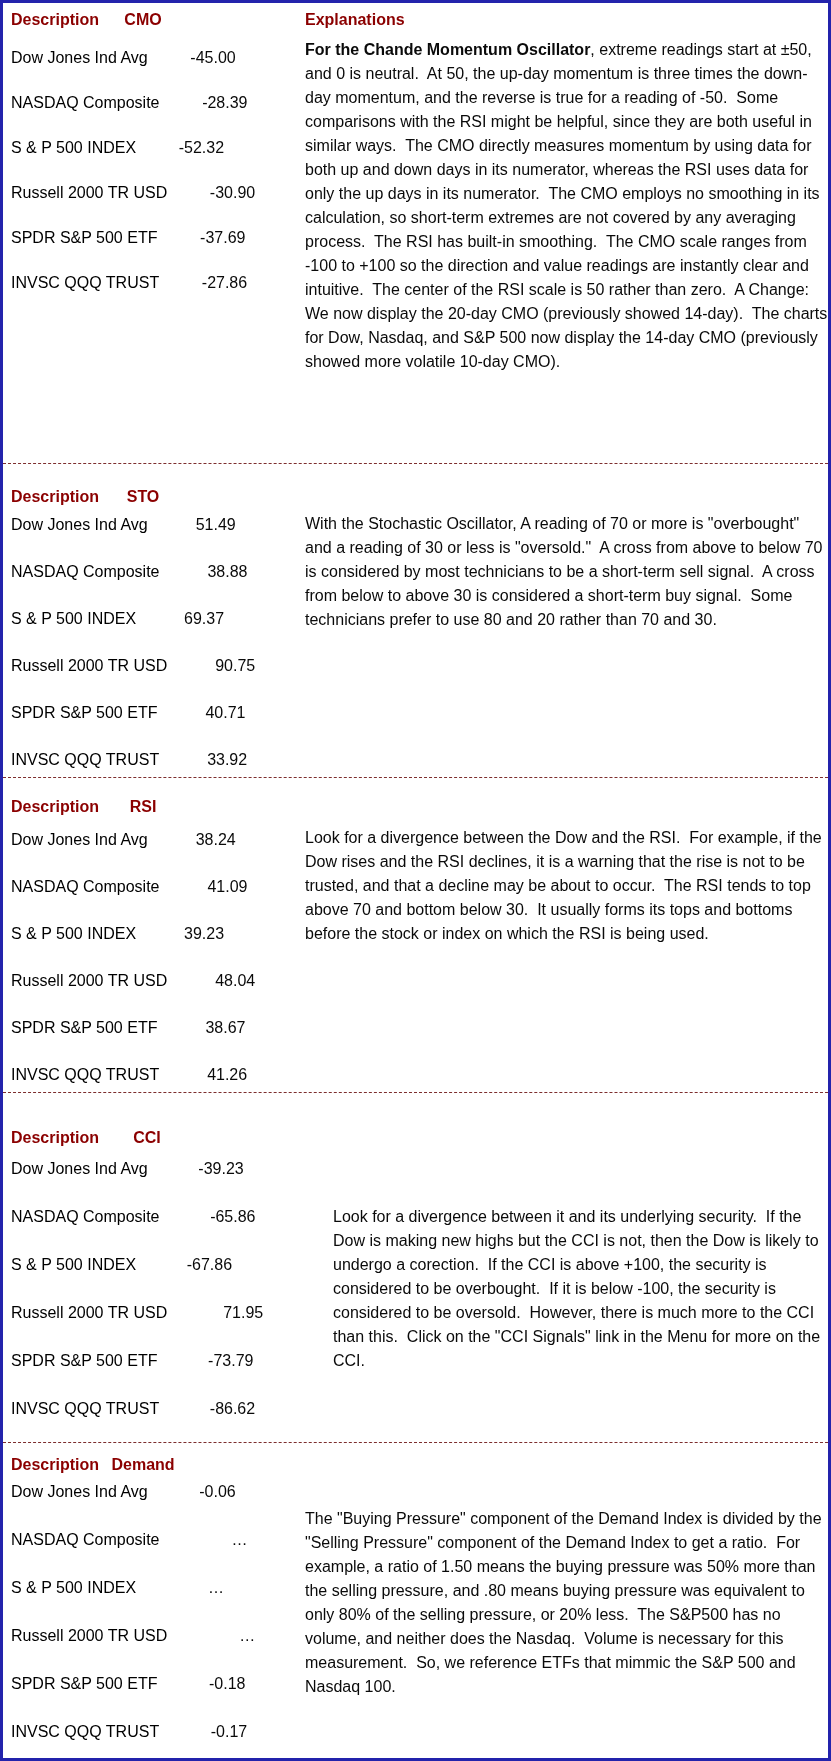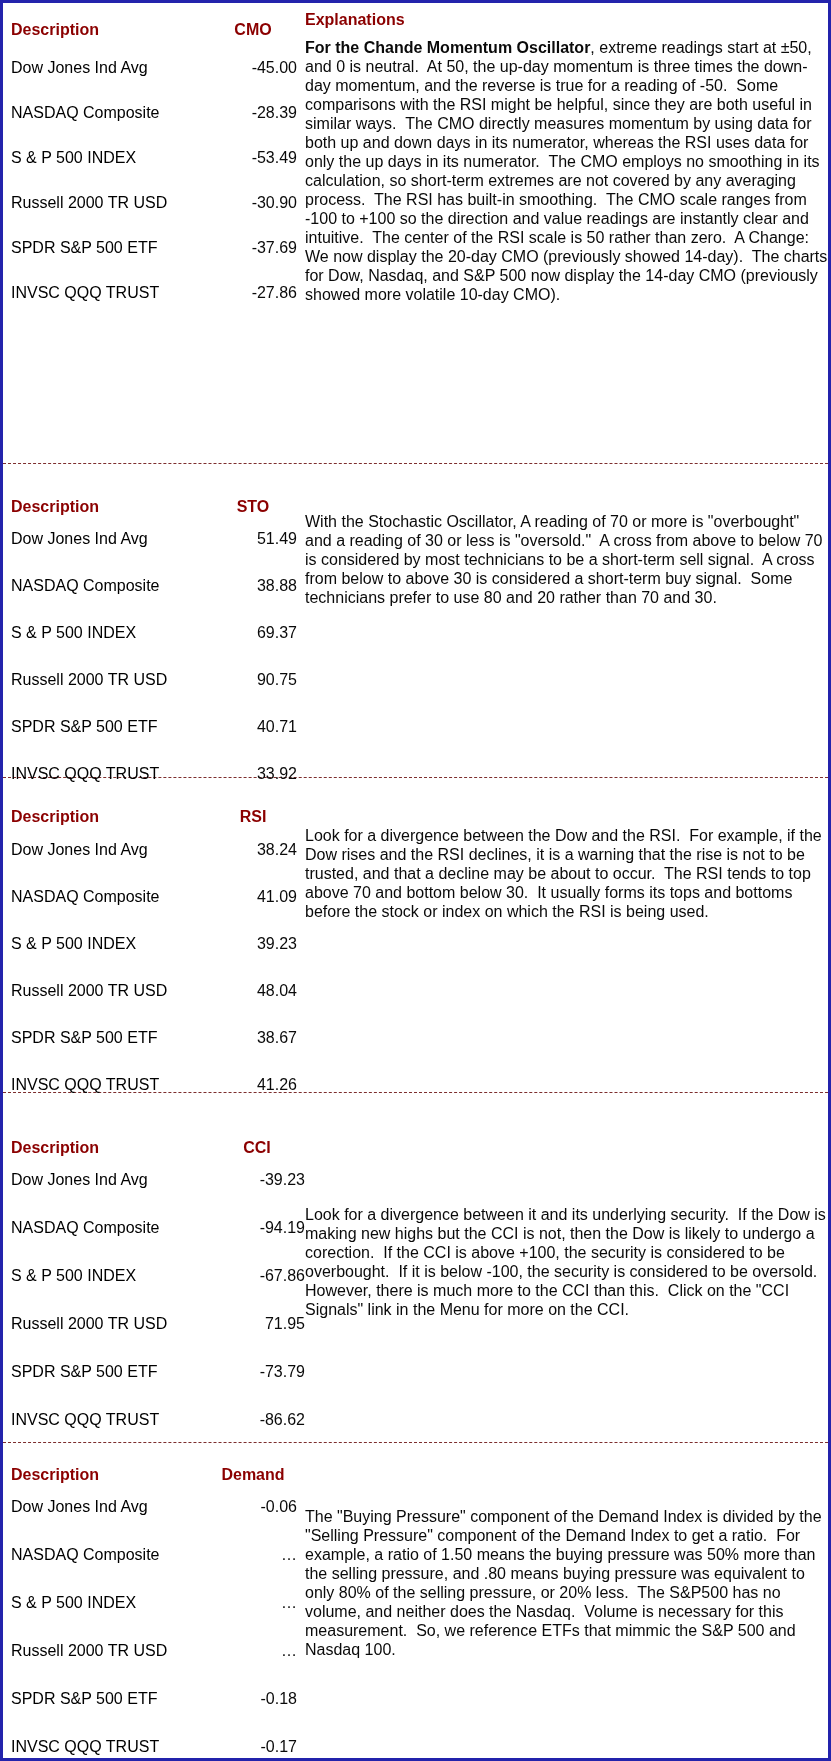--- a/index.html
+++ b/index.html
@@ -12,27 +12,27 @@
     overflow:hidden;
     font-family:"Liberation Sans","DejaVu Sans",sans-serif;
     color:#0a0a0a;
   }
   .sec { display:flex; border-bottom:1px dashed #7d2e2e; }
   .sec-demand { border-bottom:none; }
 
   .left  { flex:0 0 302px; width:302px; padding-left:8px; }
   .right { flex:1; }
 
-  .trow { display:flex; justify-content:space-between; align-items:baseline; height:22px;margin-top:10px; }
+  .trow { display:flex; align-items:baseline; height:22px; }
   .name  { font-size:16px; color:#000000; }
   .value { font-size:16px; color:#0a0a0a; width:96px; text-align:right; padding-right:8px; white-space:nowrap; }
   .hdr   { font-weight:bold; color:#8b0000; font-size:16px; }
   .metric { text-align:center; }
 
-  .exp { font-size:16px; line-height:19px; color:#0a0a0a; white-space:pre-wrap; }
+  .exp { font-size:16px; line-height:24px; color:#0a0a0a; white-space:pre-wrap; }
   .exp-header { margin-bottom:9px; }
 
   
   .sec-cmo    { height:461px; }
   .sec-sto    { height:314px; }
   .sec-rsi    { height:315px; }
   .sec-cci    { height:350px; }
   .sec-demand { height:315px; }
 
   .sec-cmo .left    { padding-top:8px; }
@@ -46,21 +46,21 @@
   .sec-sto .right   { padding-top:48px; }
 
   .sec-rsi .left    { padding-top:20px; }
   .sec-rsi .thead   { margin-bottom:11px; }
   .sec-rsi .row     { margin-bottom:25px; }
   .sec-rsi .right   { padding-top:48px; }
 
   .sec-cci .left    { padding-top:36px; }
   .sec-cci .thead   { margin-bottom:9px; }
   .sec-cci .row     { margin-bottom:26px; }
-  .sec-cci .right   { padding-top:112px; }
+  .sec-cci .right   { padding-top:112px;margin-left:28px; }
   .sec-cci .value   { padding-right:0; }
 
   .sec-demand .left  { padding-top:13px; }
   .sec-demand .thead { margin-bottom:5px; }
   .sec-demand .row   { margin-bottom:26px; }
   .sec-demand .right { padding-top:64px; }
   .sec-demand .value { padding-right:8px; }
 </style>
 </head>
 <body>
@@ -76,21 +76,21 @@
       <div class="trow row">
         <span class="name">Dow Jones Ind Avg</span>
         <span class="value">-45.00</span>
       </div>
       <div class="trow row">
         <span class="name">NASDAQ Composite</span>
         <span class="value">-28.39</span>
       </div>
       <div class="trow row">
         <span class="name">S &amp; P 500 INDEX</span>
-        <span class="value">-53.49</span>
+        <span class="value">-52.32</span>
       </div>
       <div class="trow row">
         <span class="name">Russell 2000 TR USD</span>
         <span class="value">-30.90</span>
       </div>
       <div class="trow row">
         <span class="name">SPDR S&amp;P 500 ETF</span>
         <span class="value">-37.69</span>
       </div>
       <div class="trow row">
@@ -181,21 +181,21 @@
       <div class="trow thead">
         <span class="name hdr">Description</span>
         <span class="value hdr metric">CCI</span>
       </div>
       <div class="trow row">
         <span class="name">Dow Jones Ind Avg</span>
         <span class="value">-39.23</span>
       </div>
       <div class="trow row">
         <span class="name">NASDAQ Composite</span>
-        <span class="value">-94.19</span>
+        <span class="value">-65.86</span>
       </div>
       <div class="trow row">
         <span class="name">S &amp; P 500 INDEX</span>
         <span class="value">-67.86</span>
       </div>
       <div class="trow row">
         <span class="name">Russell 2000 TR USD</span>
         <span class="value">71.95</span>
       </div>
       <div class="trow row">

